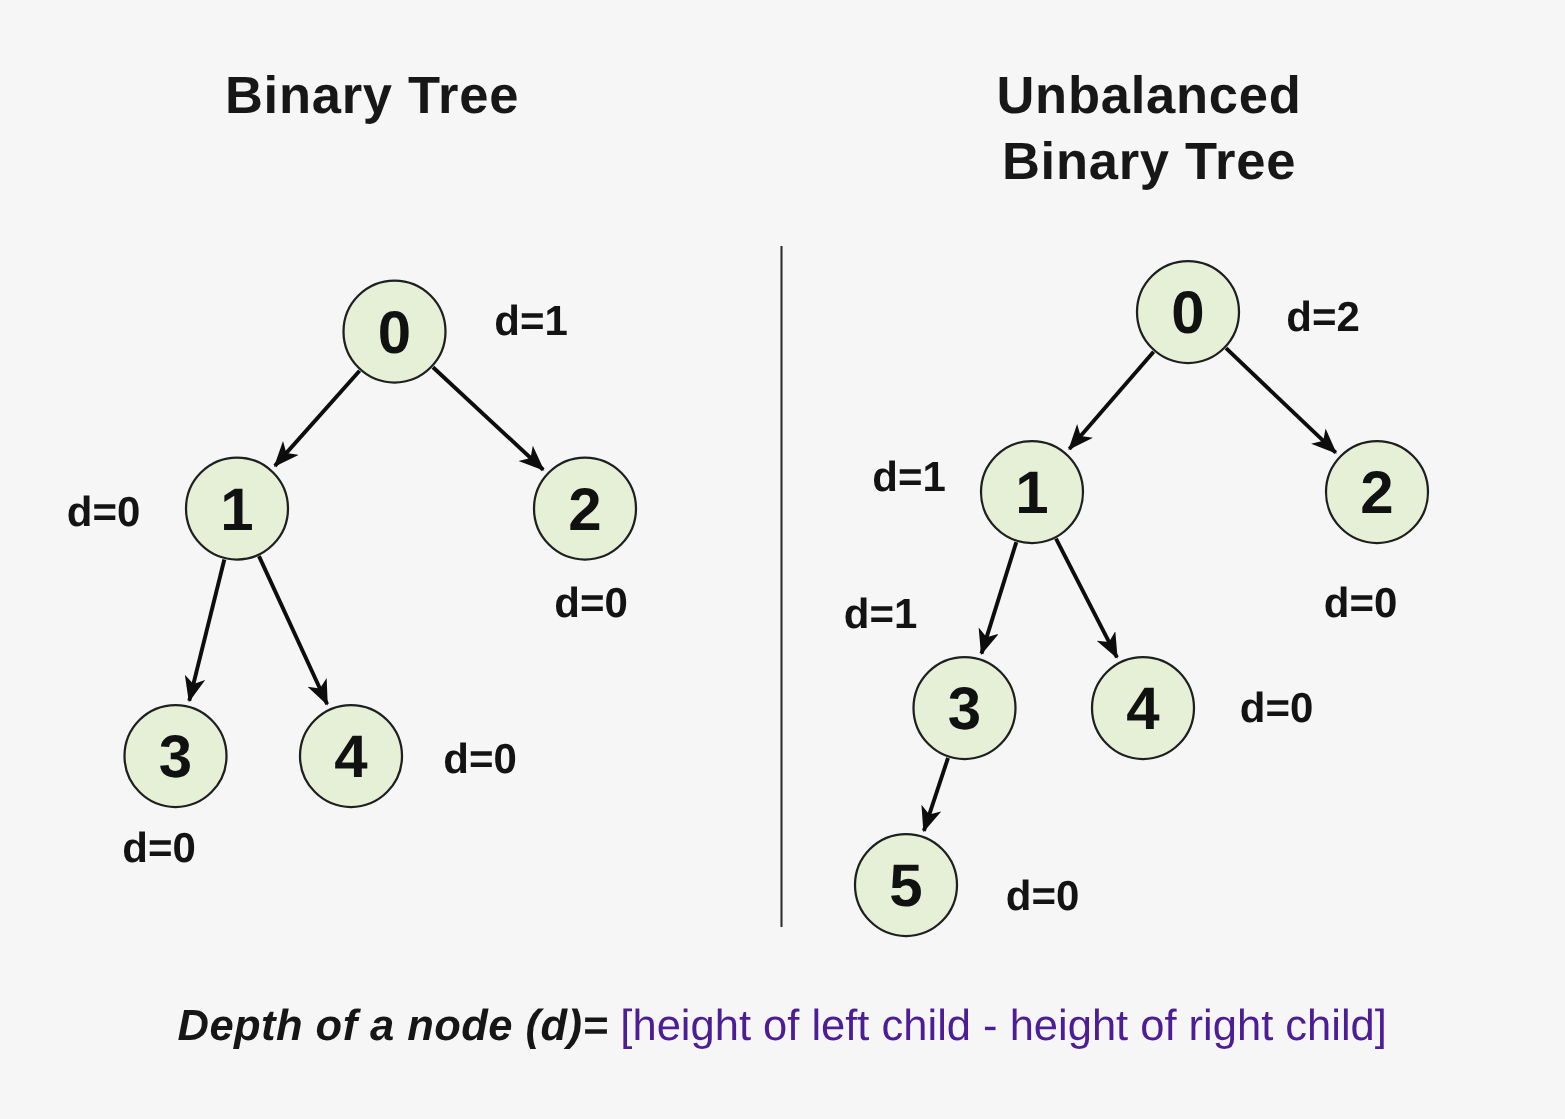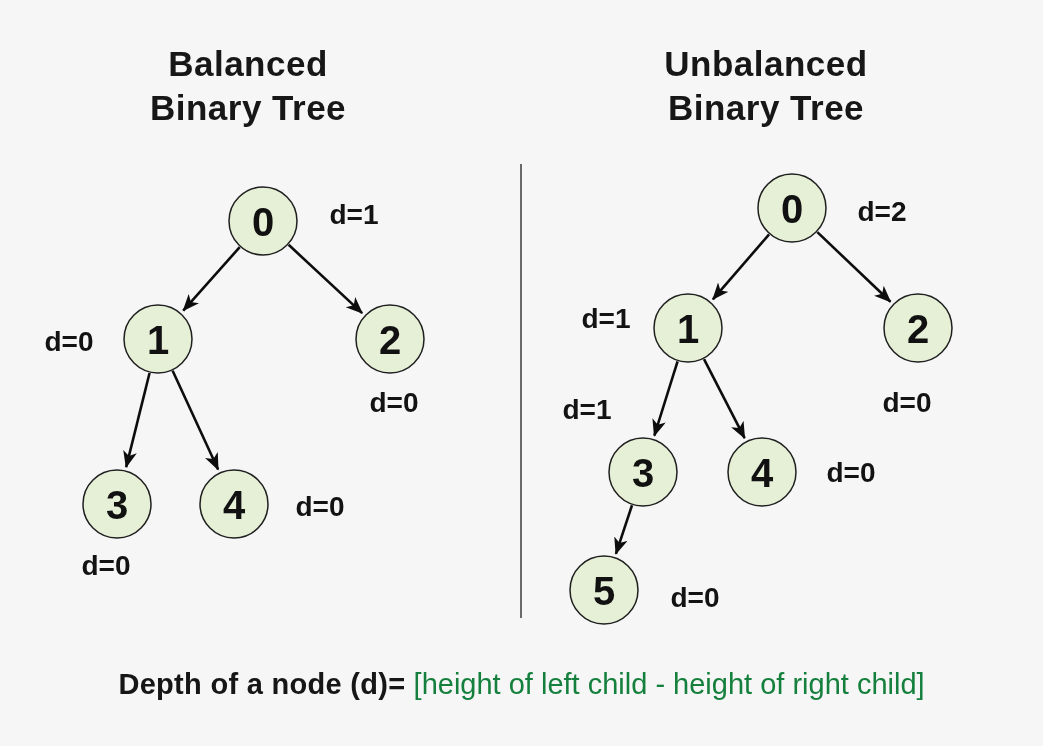--- a/index.html
+++ b/index.html
@@ -43,30 +43,29 @@
   .formula {
     position: absolute;
     left: 0;
     top: 668px;
     width: 1043px;
     text-align: center;
     font-size: 29px;
     color: #161616;
     white-space: pre;
   }
-  .formula .lhs { font-weight: 700; letter-spacing: 0.3px; }
-  .formula .rhs { font-weight: 400; color: #15803d; }
+  .formula .lhs { font-weight: 700; letter-spacing: 0.3px; font-style: italic; }
+  .formula .rhs { font-weight: 400; color: #4c1d95; }
 </style>
 </head>
 <body>
 
 <div class="page">
 
   <div class="tree-title left">
-    <div>Balanced</div>
     <div>Binary Tree</div>
   </div>
 
   <div class="tree-title right">
     <div>Unbalanced</div>
     <div>Binary Tree</div>
   </div>
 
   <svg id="tree-svg" class="canvas" width="1043" height="746">
     <defs>

